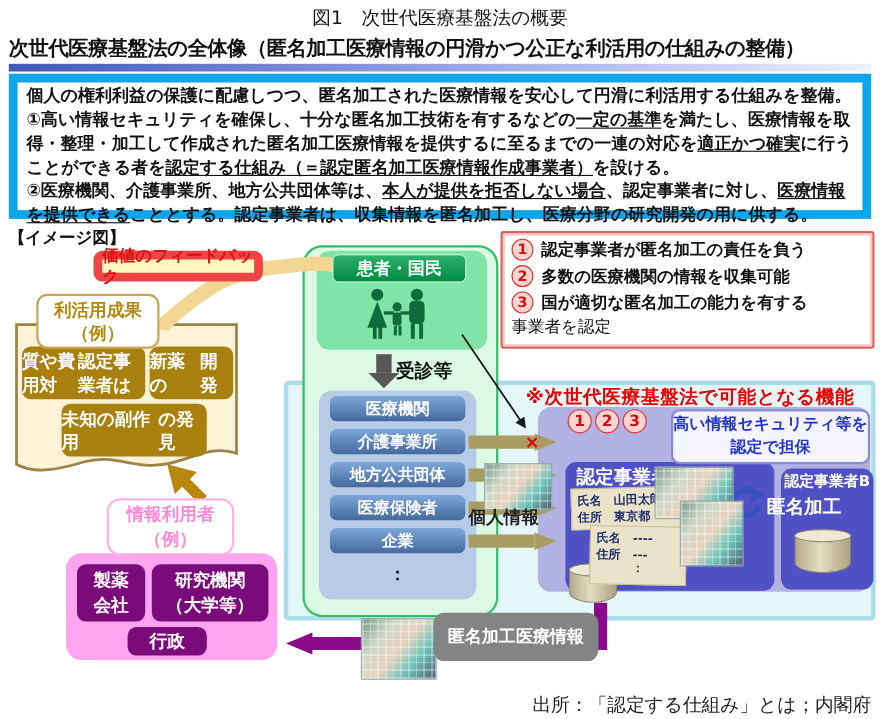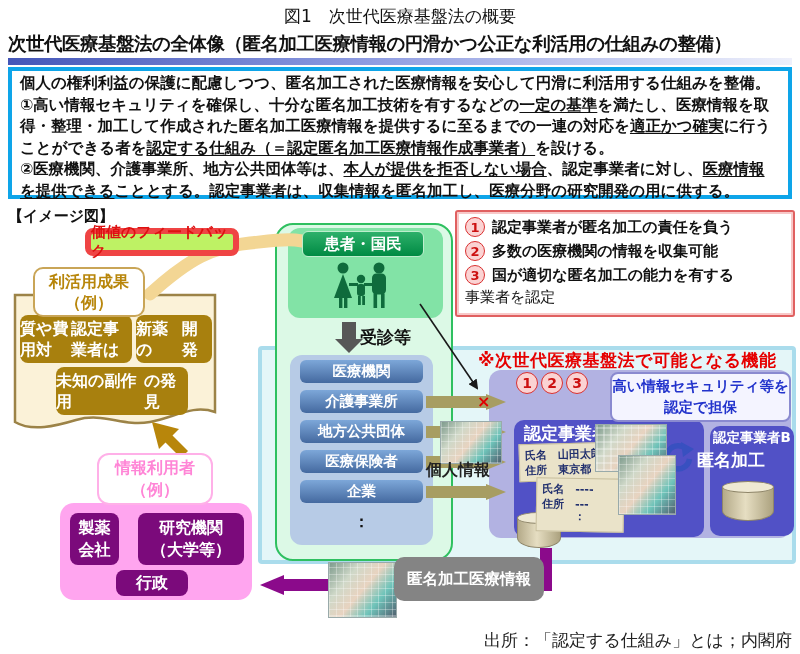--- a/index.html
+++ b/index.html
@@ -6,21 +6,21 @@
   html,body { background:#fff; }
   body { font-family:"DejaVu Sans","Liberation Sans",sans-serif; color:#111; }
   #stage { position:relative; width:800px; height:654px; background:#fff; overflow:hidden;padding-left:48px; }
   .abs { position:absolute; }
 
   .page-title { left:0; right:0; top:5px; text-align:center; font-size:17px; color:#111; }
   .sec-header { left:8px; top:31px; width:786px; font-size:18.5px; font-weight:bold; letter-spacing:-0.5px; }
   .grad-bar { left:8px; top:58px; width:784px; height:7px;
               background:linear-gradient(to right,#4456b8 0%,#8c9ae0 45%,#eef0fb 100%); }
 
-  .overview-box { left:8px; top:67px; width:784px; height:132px; border:4px solid #0ea5e9;
+  .overview-box { left:8px; top:67px; width:784px; height:132px; border:8px solid #0ea5e9;
                   padding:2px 8px; font-size:15.5px; line-height:21.5px; font-weight:600; }
   .overview-box .em { font-weight:800; text-decoration:underline; text-underline-offset:2px;text-align:center; }
 
   .image-label { left:8px; top:207px; font-size:15px; font-weight:bold; }
 
   
   .cyan-panel { left:258px; top:346px; width:538px; height:218px; background:#e4f6f8;
                 border:4px solid #aadcec; border-radius:4px; z-index:0; }
   .green-box { left:275px; top:223px; width:178px; height:338px; background:#dcf9e6;
                border:2.5px solid #2fc060; border-radius:18px; z-index:1; }
@@ -51,42 +51,42 @@
                   border:2.5px solid #e06060; box-shadow:inset 0 0 0 2px #f8c8c8; border-radius:3px;
                   padding:5px 6px 0 8px; z-index:2; }
   .benefit-row { display:flex; align-items:flex-start; margin-bottom:3px; }
   .circ { display:inline-flex; align-items:center; justify-content:center; width:20px; height:20px;
           border:1.5px solid #d93030; background:#fbd3d3; color:#cc1111; border-radius:50%;
           font-size:13px; font-weight:bold; flex:0 0 auto; }
   .benefit-text { font-size:15px; font-weight:600; line-height:21px; margin-left:7px; }
   .benefit-text2 { font-size:15px; font-weight:400; line-height:20px; margin-top:-2px; }
 
   
-  .feedback-box { left:85px; top:228px; width:154px; height:28px; background:#bef264; border:6px solid #ef4444;
+  .feedback-box { left:85px; top:228px; width:154px; height:28px; background:#fef9c3; border:8px solid #ef4444;
                   border-radius:8px; color:#dd1111; font-weight:bold; font-size:15px;
                   display:flex; align-items:center; justify-content:center; z-index:6; }
   .results-title { left:33px; top:267px; width:112px; height:50px; background:#fff; border:2px solid #c9a557;
                    border-radius:10px; color:#b8860b; font-weight:bold; font-size:16px; line-height:21px;
                    display:flex; flex-direction:column; align-items:center; justify-content:center; z-index:5; }
   .doc-shape { left:12px; top:292px; width:206px; height:152px; z-index:2; }
   .gold-box { background:#a8800e; border-radius:8px; color:#fff; font-weight:bold; font-size:16px; line-height:21px;
               display:flex; flex-direction:row; align-items:center; justify-content:center; z-index:3; }
   .gold-1 { left:20px; top:315px; width:112px; height:48px; }
   .gold-2 { left:136px; top:315px; width:76px; height:48px; }
   .gold-3 { left:56px; top:367px; width:132px; height:48px; }
   .up-arrow { left:148px; top:418px; width:42px; height:42px; z-index:5; }
 
   
   .users-title { left:97px; top:453px; width:116px; height:52px; background:#fff; border:2.5px solid #ffb0e8;
                  border-radius:12px; color:#ff85d6; font-weight:bold; font-size:16px; line-height:22px;
                  display:flex; flex-direction:column; align-items:center; justify-content:center; z-index:5; }
   .pink-box { left:60px; top:503px; width:192px; height:97px; background:#ffa5ef; border-radius:14px; z-index:2; }
   .purple-box { background:#7b0a7b; border-radius:8px; color:#fff; font-weight:bold; font-size:16px; line-height:22px;
                 display:flex; flex-direction:column; align-items:center; justify-content:center; z-index:3; }
-  .pur-1 { left:70px; top:513px; width:49px; height:52px; }
+  .pur-1 { left:70px; top:513px; width:62px; height:52px; }
   .pur-2 { left:138px; top:513px; width:106px; height:52px; }
   .pur-3 { left:116px; top:570px; width:72px; height:26px; }
 
   
   .fn-title { left:478px; top:349px; font-size:17px; font-weight:bold; color:#e60000; letter-spacing:0.5px; z-index:3; }
   .fn-nums { left:516px; top:372px; display:flex; gap:3px; z-index:3; }
   .fn-nums .circ { width:22px; height:22px; font-size:14px; }
   .lav-panel { left:489px; top:370px; width:302px; height:168px; background:#b2b2e2; border-radius:12px; z-index:1; }
   .security-box { left:610px; top:372px; width:181px; height:50px; background:#f4f4ff; border:2px solid #8a8ad0;
                   border-radius:8px; color:#2233cc; font-weight:bold; font-size:14.5px; line-height:21px;

